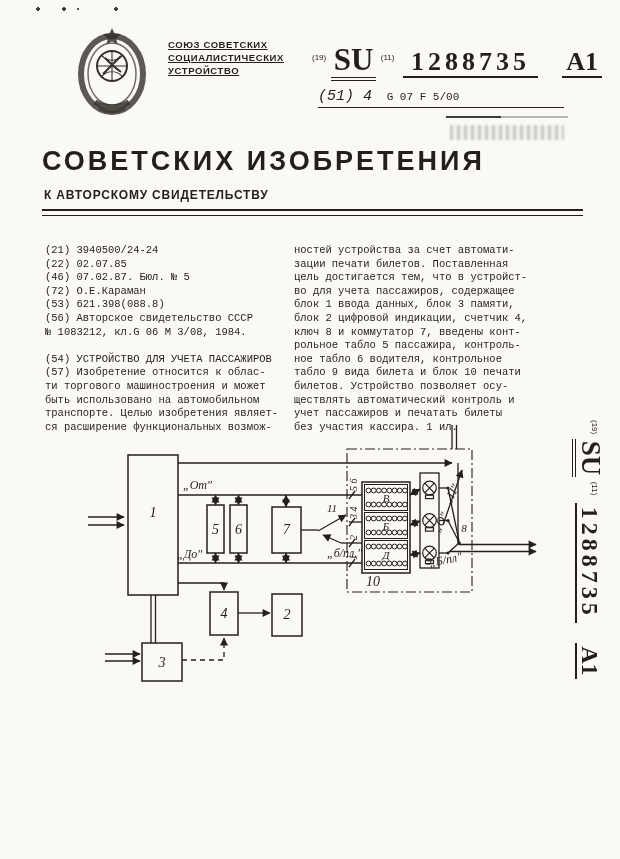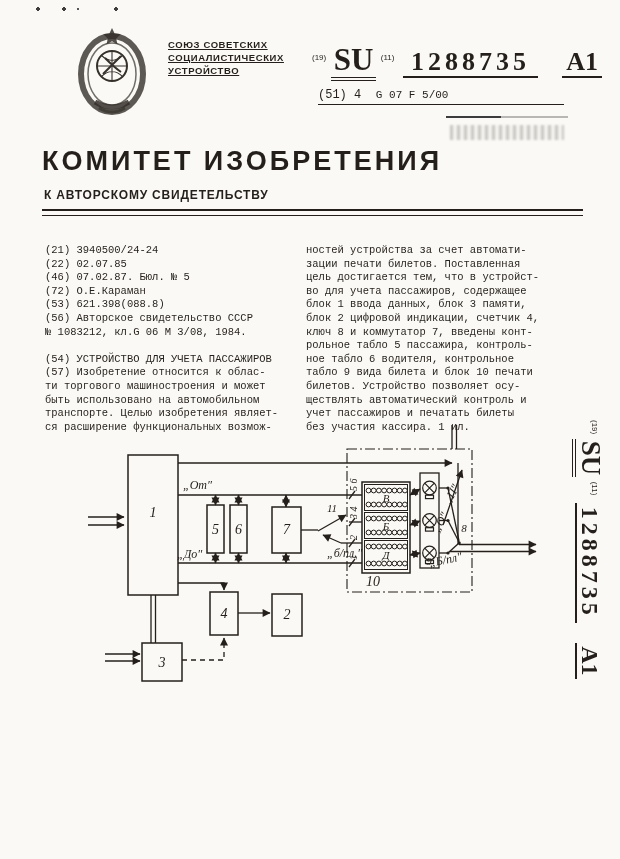--- a/index.html
+++ b/index.html
@@ -20,36 +20,36 @@
   .su-line{position:absolute;left:312px;top:42px;white-space:nowrap;}
   .tiny{font-size:8px;vertical-align:10px;letter-spacing:0;}
   .su{font-family:"Liberation Serif",serif;font-weight:bold;font-size:31px;
     border-bottom:4px double #241f1a;padding:0 3px;}
   .num{font-family:"Liberation Serif",serif;font-weight:bold;font-size:26px;
     letter-spacing:4px;border-bottom:2.2px solid #241f1a;padding:0 8px;margin-left:4px;}
   .kind{font-family:"Liberation Serif",serif;font-weight:bold;font-size:26px;
     border-bottom:2.2px solid #241f1a;padding:0 4px;margin-left:20px;}
   .ipc{position:absolute;left:318px;top:88px;width:246px;border-bottom:1.6px solid #241f1a;
     font-family:"Liberation Mono",monospace;font-size:11px;padding-bottom:2px;white-space:nowrap;}
-  .ipc-pre{font-size:12px;margin-right:8px;}
+  .ipc-pre{font-size:15px;margin-right:8px;font-style:italic;}
   .stamp{position:absolute;left:446px;top:116px;width:122px;height:28px;}
   .stamp::before{content:"";position:absolute;left:0;right:0;top:0;height:2px;
     background:linear-gradient(90deg,#3c3c3c 0 45%,rgba(60,60,60,.35) 45% 100%);}
   .stamp::after{content:"";position:absolute;left:4px;right:4px;top:9px;height:15px;
     background:repeating-linear-gradient(90deg,rgba(70,64,58,.5) 0 3px,rgba(70,64,58,.06) 3px 7px);
     filter:blur(1.3px);opacity:.55;}
   .doc-title{position:absolute;left:42px;top:146px;margin:0;font-size:27px;font-weight:bold;
     letter-spacing:3px;}
   .doc-sub{position:absolute;left:44px;top:188px;font-size:12px;font-weight:bold;letter-spacing:.8px;}
   .rule{position:absolute;left:42px;top:209px;width:541px;height:4px;
     border-top:2.5px solid #241f1a;border-bottom:1.8px solid #241f1a;}
   .col{position:absolute;top:244px;font-family:"Liberation Mono",monospace;
     font-size:10.5px;line-height:13.6px;white-space:pre;}
   .col.left{left:45px;width:258px;}
-  .col.right{left:306px;width:284px;}
+  .col.right{left:294px;width:284px;}
   .tl{min-height:13.6px;}
   .diagram{position:absolute;left:0;top:425px;}
   .sidebar{position:absolute;left:606px;top:420px;width:250px;height:56px;
     transform:rotate(90deg);transform-origin:0 0;white-space:nowrap;}
   .s-su{font-family:"Liberation Serif",serif;font-weight:bold;font-size:27px;
     border-bottom:4px double #241f1a;padding:0 2px;}
   .s-num{font-family:"Liberation Serif",serif;font-weight:bold;font-size:24px;
     letter-spacing:4px;border-bottom:2px solid #241f1a;padding:0 4px;margin-left:3px;}
   .s-kind{font-family:"Liberation Serif",serif;font-weight:bold;font-size:24px;
     border-bottom:2px solid #241f1a;padding:0 3px;margin-left:16px;}
@@ -95,21 +95,21 @@
     <span class="kind">A1</span>
   </div>
 
   <div class="ipc">
     <span class="ipc-pre">(51) 4</span>
     <span class="ipc-code">G 07 F 5/00</span>
   </div>
 
   <div class="stamp"></div>
 
-  <h1 class="doc-title">КОМИТЕТ ИЗОБРЕТЕНИЯ</h1>
+  <h1 class="doc-title">СОВЕТСКИХ ИЗОБРЕТЕНИЯ</h1>
   <div class="doc-sub">К АВТОРСКОМУ СВИДЕТЕЛЬСТВУ</div>
   <div class="rule"></div>
 
   <div class="col left"><div class="tl">(21) 3940500/24-24</div><div class="tl">(22) 02.07.85</div><div class="tl">(46) 07.02.87. Бюл. № 5</div><div class="tl">(72) О.Е.Караман</div><div class="tl">(53) 621.398(088.8)</div><div class="tl">(56) Авторское свидетельство СССР</div><div class="tl">№ 1083212, кл.G 06 M 3/08, 1984.</div><div class="tl"></div><div class="tl">(54) УСТРОЙСТВО ДЛЯ УЧЕТА ПАССАЖИРОВ</div><div class="tl">(57) Изобретение относится к облас-</div><div class="tl">ти торгового машиностроения и может</div><div class="tl">быть использовано на автомобильном</div><div class="tl">транспорте. Целью изобретения являет-</div><div class="tl">ся расширение функциональных возмож-</div></div>
   <div class="col right"><div class="tl">ностей устройства за счет автомати-</div><div class="tl">зации печати билетов. Поставленная</div><div class="tl">цель достигается тем, что в устройст-</div><div class="tl">во для учета пассажиров, содержащее</div><div class="tl">блок 1 ввода данных, блок 3 памяти,</div><div class="tl">блок 2 цифровой индикации, счетчик 4,</div><div class="tl">ключ 8 и коммутатор 7, введены конт-</div><div class="tl">рольное табло 5 пассажира, контроль-</div><div class="tl">ное табло 6 водителя, контрольное</div><div class="tl">табло 9 вида билета и блок 10 печати</div><div class="tl">билетов. Устройство позволяет осу-</div><div class="tl">ществлять автоматический контроль и</div><div class="tl">учет пассажиров и печатать билеты</div><div class="tl">без участия кассира. 1 ил.</div></div>
 
   <svg class="diagram" width="545" height="300" viewBox="0 0 545 300">
     <defs>
       <marker id="ar" viewBox="0 0 8 8" refX="7" refY="4" markerWidth="7" markerHeight="7" orient="auto-start-reverse">
         <path d="M0.5,0.5 L7.5,4 L0.5,7.5 z" fill="#241f1a"></path>

